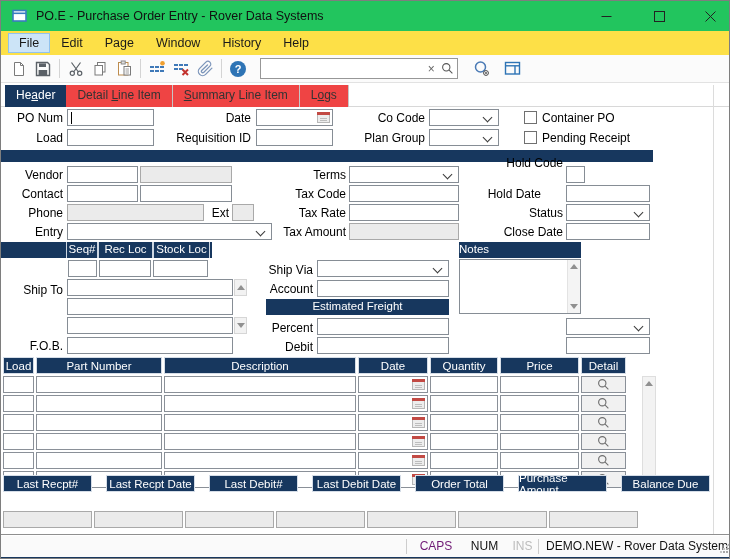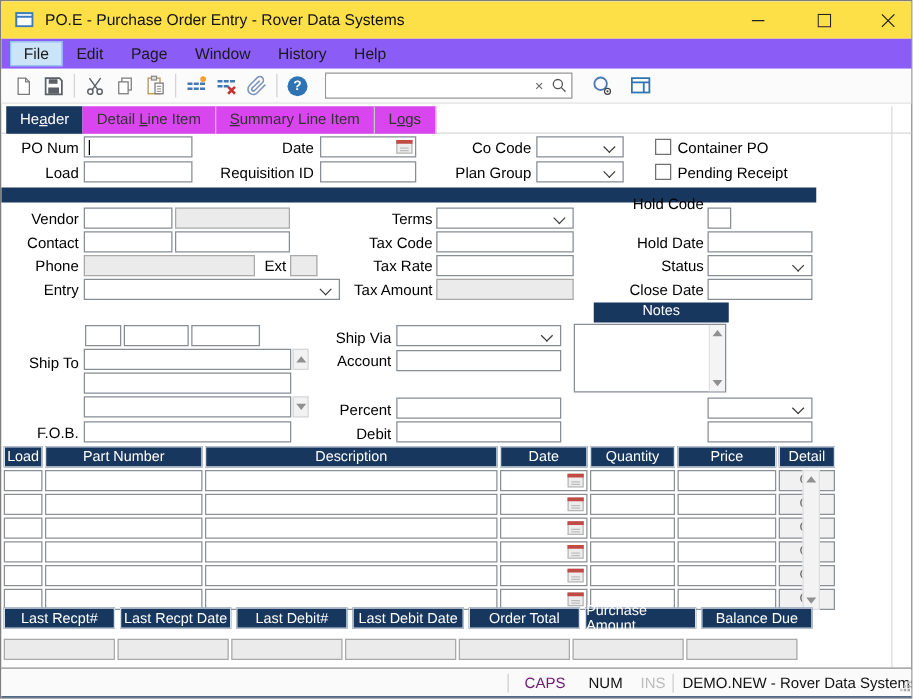--- a/index.html
+++ b/index.html
@@ -1,45 +1,45 @@
 <!DOCTYPE html>
 <html><head>
 <meta charset="utf-8">
 <style>
 * {margin:0;padding:0;box-sizing:border-box;}
 body {font-family:"Liberation Sans",sans-serif;background:#cfcfcf;}
 #window {position:relative;width:730px;height:559px;background:#fff;border:1px solid #7e7e7e;overflow:hidden;font-size:12px;color:#000;}
 
 
-.titlebar {position:absolute;left:0;top:0;width:730px;height:30px;background:#fde047;}
+.titlebar {position:absolute;left:0;top:0;width:730px;height:30px;background:#22c55e;}
 .wicon {position:absolute;left:11px;top:8px;width:15px;height:13px;}
 .title-text {position:absolute;left:35px;top:0;height:30px;line-height:30px;font-size:12.5px;color:#111;white-space:nowrap;}
 .winbtn {position:absolute;top:0;width:38px;height:30px;display:flex;align-items:center;justify-content:center;cursor:pointer;}
 .btn-min {left:586px;} .btn-max {left:639px;} .btn-close {left:688px;width:42px;}
 
 
-.menubar {position:absolute;left:0;top:30px;width:730px;height:24px;background:#8b5cf6;display:flex;align-items:center;padding-left:7px;}
+.menubar {position:absolute;left:0;top:30px;width:730px;height:24px;background:#fde047;display:flex;align-items:center;padding-left:7px;}
 .menu-item {padding:3px 11px;font-size:12.5px;color:#1a1a1a;cursor:default;}
 .menu-item.hl {background:#cce4f7;border:1px solid #90c2ee;padding:2px 10px;}
 
 
 .toolbar {position:absolute;left:0;top:54px;width:730px;height:28px;background:#fbfbfb;border-bottom:1px solid #e2e2e2;display:flex;align-items:center;padding-left:6px;}
 .tbtn {width:24px;height:24px;display:flex;align-items:center;justify-content:center;cursor:pointer;}
 .tsep {width:1px;height:19px;background:#d4d4d4;margin:0 4px;}
 .help-badge {width:16px;height:16px;border-radius:50%;background:#2e74b5;position:relative;}
 .help-badge::after {content:"?";position:absolute;left:0;top:0;width:16px;height:16px;line-height:16px;text-align:center;color:#fff;font-size:11px;font-weight:bold;}
 .searchbox {margin-left:10px;width:198px;height:21px;border:1px solid #979797;background:#fff;display:flex;align-items:center;}
 .searchbox input {flex:1;border:none;outline:none;height:17px;font-size:12px;padding:0 4px;font-family:"Liberation Sans",sans-serif;}
 .sb-clear {width:16px;text-align:center;color:#666;font-size:12px;cursor:pointer;position:relative;}
 .sb-clear::after {content:"\00d7";}
 .sb-mag {width:20px;display:flex;align-items:center;justify-content:center;cursor:pointer;}
 
 
 .tabstrip {position:absolute;left:0;top:84px;width:730px;height:22px;border-bottom:1px solid #d8d8d8;display:flex;padding-left:4px;}
-.tab {height:22px;line-height:21px;padding:0 11px;font-size:12px;background:#d946ef;color:#333;border-right:1px solid #c6c6c6;cursor:pointer;white-space:nowrap;}
+.tab {height:22px;line-height:21px;padding:0 11px;font-size:12px;background:#ef4444;color:#333;border-right:1px solid #c6c6c6;cursor:pointer;white-space:nowrap;}
 .tab.active {background:#17375E;color:#fff;border-right:none;}
 .tab .k {text-decoration:underline;}
 
 
 .lbl {position:absolute;height:17px;line-height:17px;font-size:12px;text-align:right;white-space:nowrap;color:#000;}
 .lft {text-align:left;}
 .inp {position:absolute;height:17px;background:#fff;border:1px solid #868d95;}
 .inp.dis {background:#ebebeb;border-color:#a9a9a9;}
 .dd {position:absolute;height:17px;background:#fff;border:1px solid #868d95;cursor:pointer;}
 .dd::after {content:"";position:absolute;right:7px;top:4px;width:6px;height:6px;border-right:1px solid #3a3a3a;border-bottom:1px solid #3a3a3a;transform:rotate(45deg);}
@@ -69,59 +69,59 @@
 .l-phone{left:0;top:204px;width:62px}.i-phone{left:66px;top:203px;width:137px}
 .l-ext{left:202px;top:204px;width:26px}.i-ext{left:231px;top:203px;width:22px}
 .l-buyer{left:0;top:223px;width:62px}.d-buyer{left:66px;top:222px;width:205px}
 
 .l-terms{left:248px;top:166px;width:97px}.d-terms{left:348px;top:165px;width:110px}
 .l-taxcode{left:248px;top:185px;width:97px}.i-taxcode{left:348px;top:184px;width:110px}
 .l-taxrate{left:248px;top:204px;width:97px}.i-taxrate{left:348px;top:203px;width:110px}
 .l-taxamount{left:248px;top:223px;width:97px}.i-taxamount{left:348px;top:222px;width:110px}
 
 .l-holdcode{left:478px;top:154px;width:84px}.i-holdcode{left:565px;top:165px;width:19px}
-.l-holddate{left:478px;top:185px;width:84px}.i-holddate{left:565px;top:184px;width:84px}
+.l-holddate{left:456px;top:185px;width:84px}.i-holddate{left:565px;top:184px;width:84px}
 .l-status{left:478px;top:204px;width:84px}.d-status{left:565px;top:203px;width:84px}
 .l-closedate{left:478px;top:223px;width:84px}.i-closedate{left:565px;top:222px;width:84px}
 
 
 .seq-bar{left:0;top:241px;width:211px;height:16px}
 .seq-cell{position:absolute;top:0;height:16px;line-height:15px;text-align:center;font-size:11.5px;border-left:1px solid #cdd7e2;border-right:1px solid #cdd7e2;}
 .sh-seq{left:65px;width:32px}.sh-rec{left:97px;width:55px}.sh-stock{left:152px;width:57px}
 .i-seq{left:67px;top:259px;width:29px}.i-recloc{left:98px;top:259px;width:52px}.i-stockloc{left:152px;top:259px;width:55px}
-.notes-bar{left:474px;top:241px;width:108px;height:16px;line-height:15px;text-align:center;font-size:11.5px}
+.notes-bar{left:458px;top:241px;width:122px;height:16px;line-height:15px;text-align:left;font-size:11.5px}
 .notes-area{position:absolute;left:458px;top:258px;width:122px;height:55px;border:1px solid #868d95;background:#fff;}
 .vscroll{position:absolute;right:0;top:0;width:13px;height:100%;background:#f4f4f4;border-left:1px solid #e3e3e3;display:flex;flex-direction:column;justify-content:space-between;align-items:center;padding:4px 0;cursor:pointer;}
 
 
 .l-shipto{left:0;top:281px;width:62px}
 .i-shipto1{left:66px;top:278px;width:166px}.i-shipto2{left:66px;top:297px;width:166px}.i-shipto3{left:66px;top:316px;width:166px}
 .st-box{position:absolute;left:233px;width:13px;height:17px;background:#f2f2f2;border:1px solid #d6d6d6;display:flex;align-items:center;justify-content:center;cursor:pointer;}
 .st-up{top:278px}.st-down{top:316px}
 .l-fob{left:0;top:337px;width:62px}.i-fob{left:66px;top:336px;width:166px}
 .l-shipvia{left:238px;top:261px;width:74px}.d-shipvia{left:316px;top:259px;width:132px}
 .l-account{left:238px;top:280px;width:74px}.i-account{left:316px;top:279px;width:132px}
 .freight-bar{left:265px;top:298px;width:183px;height:16px;line-height:15px;text-align:center;font-size:11.5px}
 .l-percent{left:238px;top:319px;width:74px}.i-percent{left:316px;top:317px;width:132px}
 .l-amount{left:238px;top:338px;width:74px}.i-amount{left:316px;top:336px;width:132px}
 .l-currency{left:454px;top:319px;width:108px}.d-currency{left:565px;top:317px;width:84px}
 .l-exchange{left:454px;top:338px;width:108px}.i-exchange{left:565px;top:336px;width:84px}
 
 
 .thead{position:absolute;left:2px;top:356px;display:flex;gap:2px;}
 .th{height:17px;background:#17375E;color:#fff;font-size:11.5px;display:flex;align-items:center;justify-content:center;border:1px solid #d5dde7;}
-.cw0{width:31px}.cw1{width:126px}.cw2{width:234px}.cw3{width:70px}.cw4{width:68px}.cw5{width:79px}.cw6{width:45px}
+.cw0{width:31px}.cw1{width:126px}.cw2{width:192px}.cw3{width:70px}.cw4{width:68px}.cw5{width:79px}.cw6{width:45px}
 .tbody{position:absolute;left:2px;top:375px;}
 .trow{display:flex;gap:2px;margin-bottom:2px;}
 .tcell{height:17px;background:#fff;border:1px solid #8a9098;position:relative;}
 .dbtn{height:17px;background:#f1f1f1;border:1px solid #8a9098;display:flex;align-items:center;justify-content:center;cursor:pointer;}
 .tscroll{position:absolute;left:641px;top:375px;width:14px;height:112px;background:#f3f3f3;border:1px solid #dedede;display:flex;flex-direction:column;justify-content:space-between;align-items:center;padding:4px 0;cursor:pointer;}
 
 
-.bhead{position:absolute;left:2px;top:485px;display:flex;gap:4px;}
+.bhead{position:absolute;left:2px;top:474px;display:flex;gap:14px;}
 .bw{width:89px}
 .brow{position:absolute;left:2px;top:510px;display:flex;gap:2px;}
 .bcell{width:89px;height:17px;background:#ebebeb;border:1px solid #a9a9a9;}
 
 
 .hline{position:absolute;left:0;top:533px;width:730px;height:1px;background:#8f8f8f;}
 .statusbar{position:absolute;left:0;top:535px;width:730px;height:21px;background:#fafafa;font-size:12px;}
 .sb-sep{position:absolute;top:3px;width:1px;height:15px;background:#cdcdcd;}
 .s1{left:405px}.s2{left:537px}
 .sb-item{position:absolute;top:3px;height:15px;line-height:15px;text-align:center;}
@@ -325,20 +325,25 @@
 
   <div class="lbl l-holdcode">Hold Code</div>
   <div class="inp i-holdcode"></div>
   <div class="lbl l-holddate">Hold Date</div>
   <div class="inp i-holddate"></div>
   <div class="lbl l-status">Status</div>
   <div class="dd d-status"></div>
   <div class="lbl l-closedate">Close Date</div>
   <div class="inp i-closedate"></div>
 
+  <div class="navy seq-bar">
+    <span class="seq-cell sh-seq">Seq#</span>
+    <span class="seq-cell sh-rec">Rec Loc</span>
+    <span class="seq-cell sh-stock">Stock Loc</span>
+  </div>
   <div class="inp i-seq"></div>
   <div class="inp i-recloc"></div>
   <div class="inp i-stockloc"></div>
   <div class="navy notes-bar">Notes</div>
   <div class="notes-area">
     <div class="vscroll">
       <div class="tri-up"></div>
       <div class="tri-dn"></div>
     </div>
   </div>
@@ -353,20 +358,21 @@
   <div class="st-box st-down">
       <div class="tri-dn"></div>
     </div>
   <div class="lbl l-fob">F.O.B.</div>
   <div class="inp i-fob"></div>
 
   <div class="lbl l-shipvia">Ship Via</div>
   <div class="dd d-shipvia"></div>
   <div class="lbl l-account">Account</div>
   <div class="inp i-account"></div>
+  <div class="navy freight-bar">Estimated Freight</div>
   <div class="lbl l-percent">Percent</div>
   <div class="inp i-percent"></div>
   <div class="lbl l-amount">Debit</div>
   <div class="inp i-amount"></div>
   <div class="dd d-currency"></div>
   <div class="inp i-exchange"></div>
 
   <div class="thead">
     <div class="th cw0">Load</div>
     <div class="th cw1">Part Number</div>

